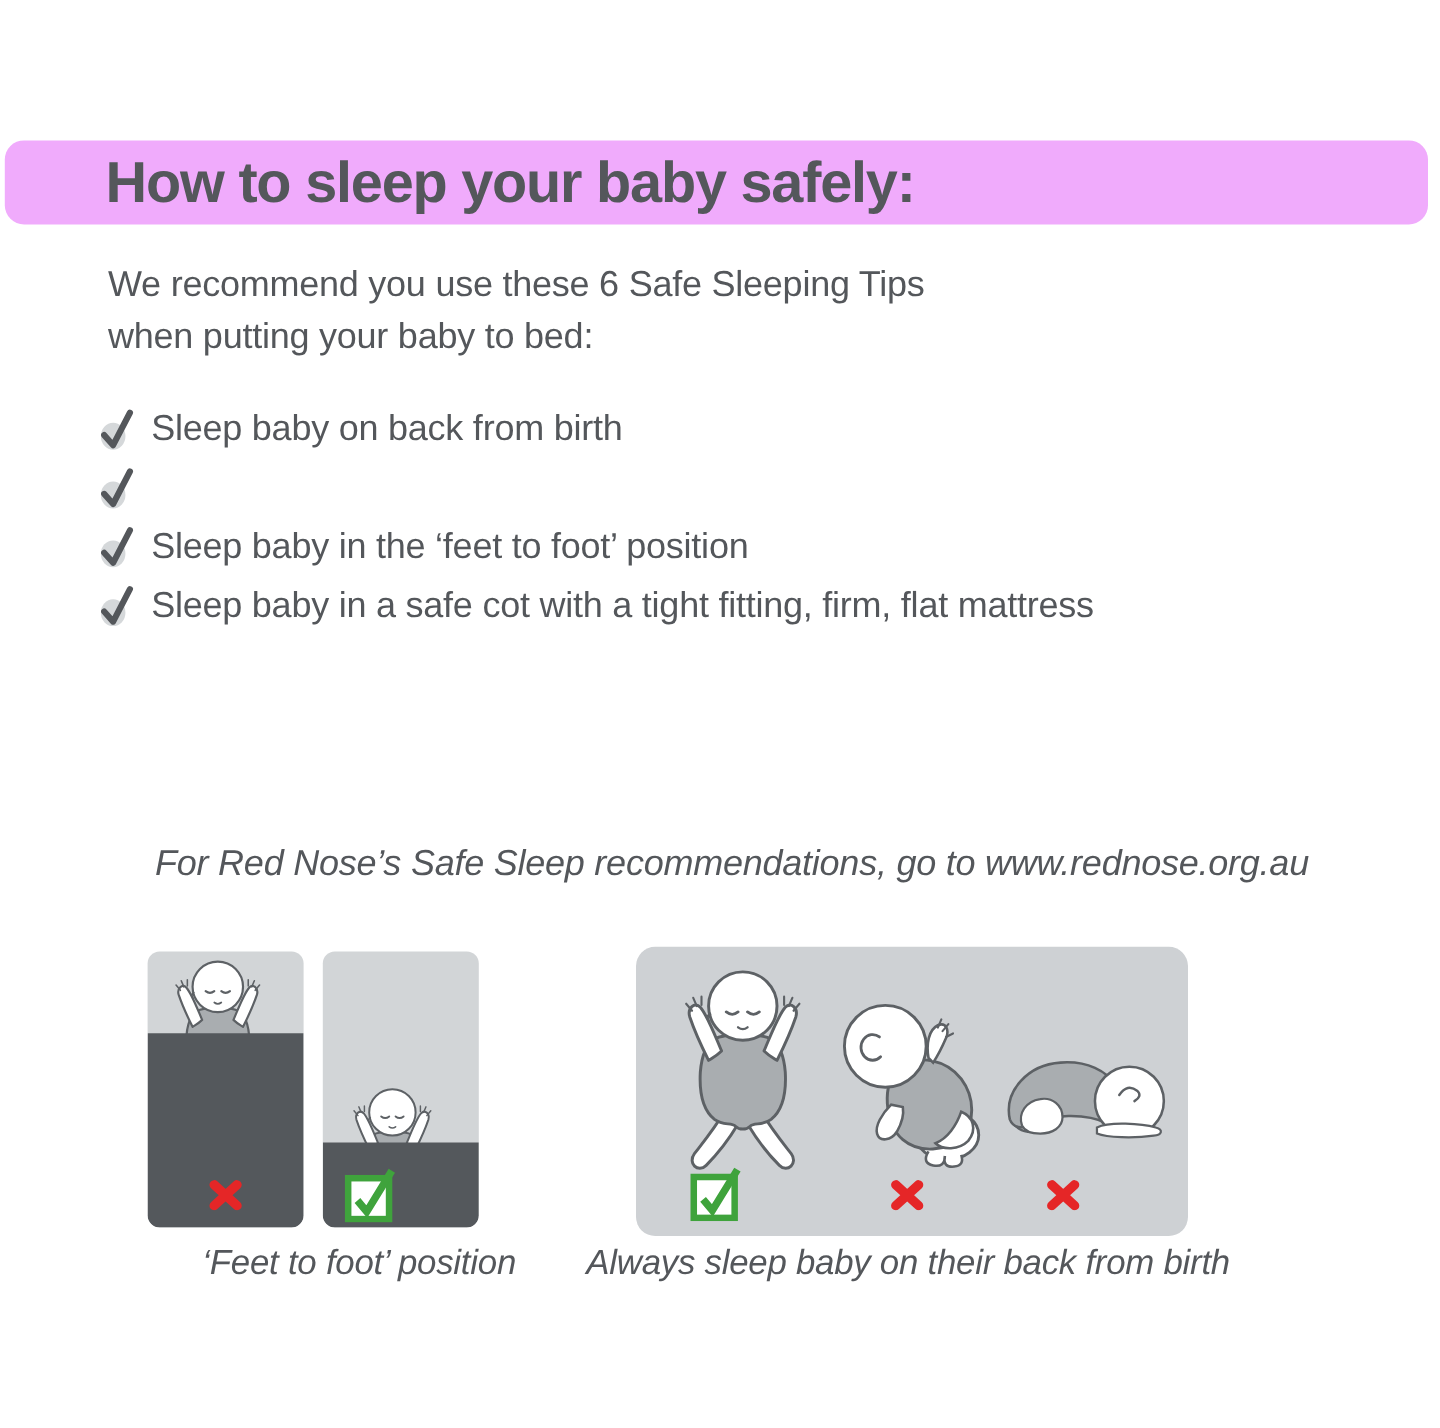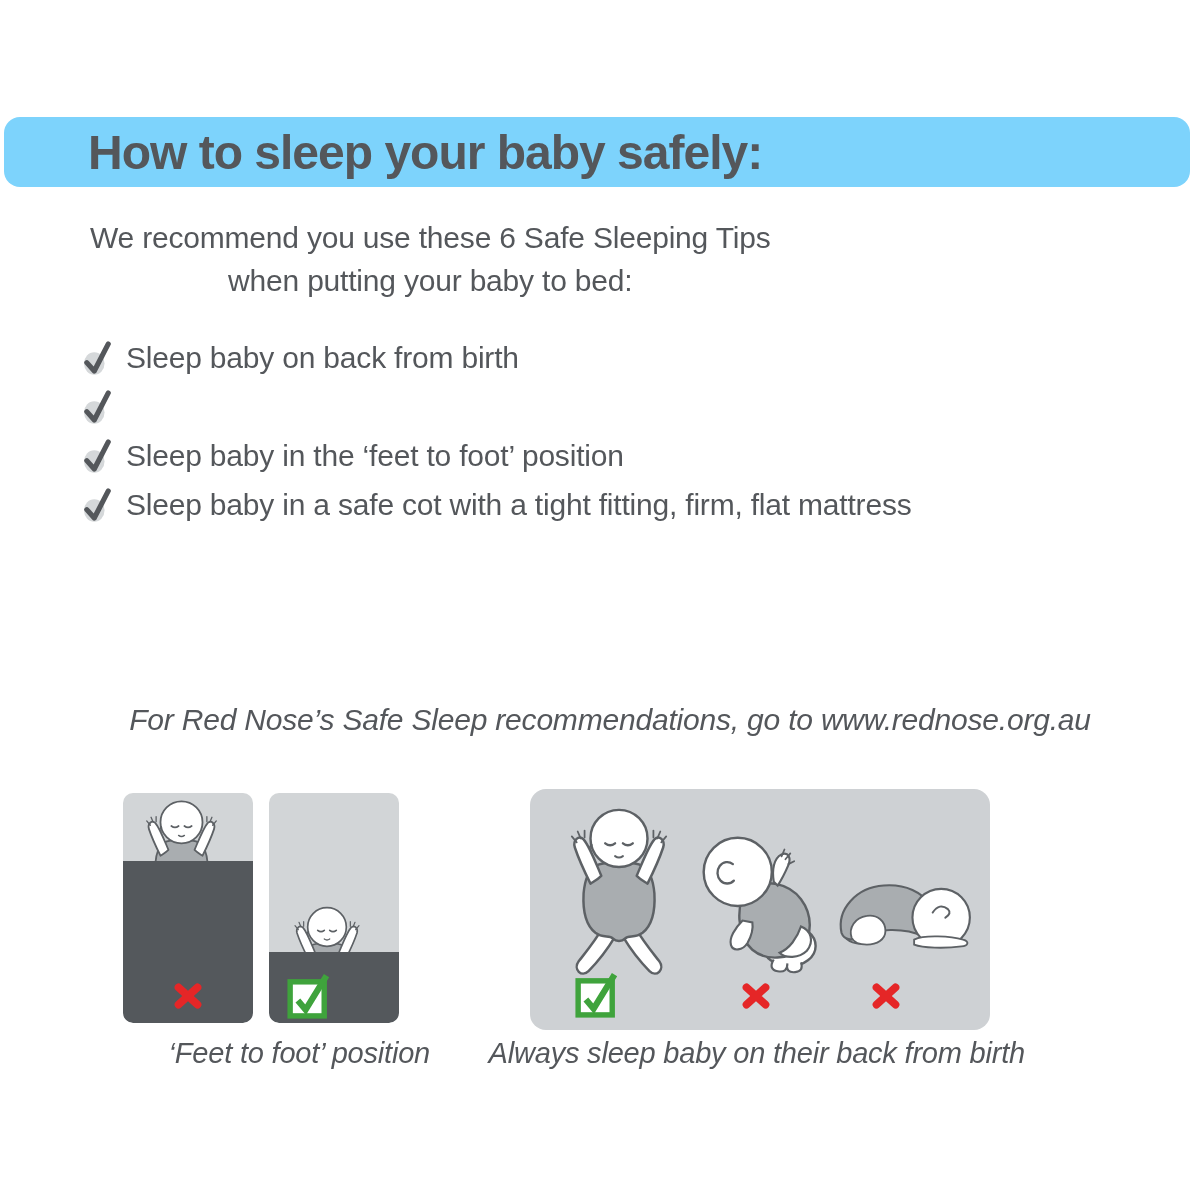--- a/index.html
+++ b/index.html
@@ -3,29 +3,29 @@
 <meta charset="utf-8">
 <style>
   html,body{margin:0;padding:0;}
   body{
     width:1200px;height:1190px;position:relative;background:#ffffff;
     font-family:"Liberation Sans","DejaVu Sans",sans-serif;
     color:#54575b;overflow:hidden;
   }
   .header-bar{
     position:absolute;left:4px;top:117px;width:1186px;height:70px;
-    background:#7dd3fc;border-radius:16px;display:flex;align-items:center;
+    background:#f0abfc;border-radius:16px;display:flex;align-items:center;
   }
   .header-title{
     margin-left:84px;font-size:48px;font-weight:bold;letter-spacing:-1px;
     color:#54575b;
   }
   .intro{
     position:absolute;left:90px;top:216px;font-size:30px;line-height:43px;
-    white-space:pre-line;letter-spacing:-0.2px;text-align:center;
+    white-space:pre-line;letter-spacing:-0.2px;
   }
   .checklist{position:absolute;left:84px;top:332px;}
   .check-item{display:flex;align-items:center;height:49px;}
   .check-item.tall{height:98px;}
   .tick{width:28px;height:40px;margin-right:14px;flex:0 0 auto;margin-top:0px;}
   .check-text{font-size:30px;line-height:41px;letter-spacing:-0.2px;white-space:pre-line;margin-top:1px;}
   .rec-line{
     position:absolute;left:20px;top:703px;width:1180px;text-align:center;
     font-size:30px;font-style:italic;font-weight:500;letter-spacing:-0.2px;
   }

